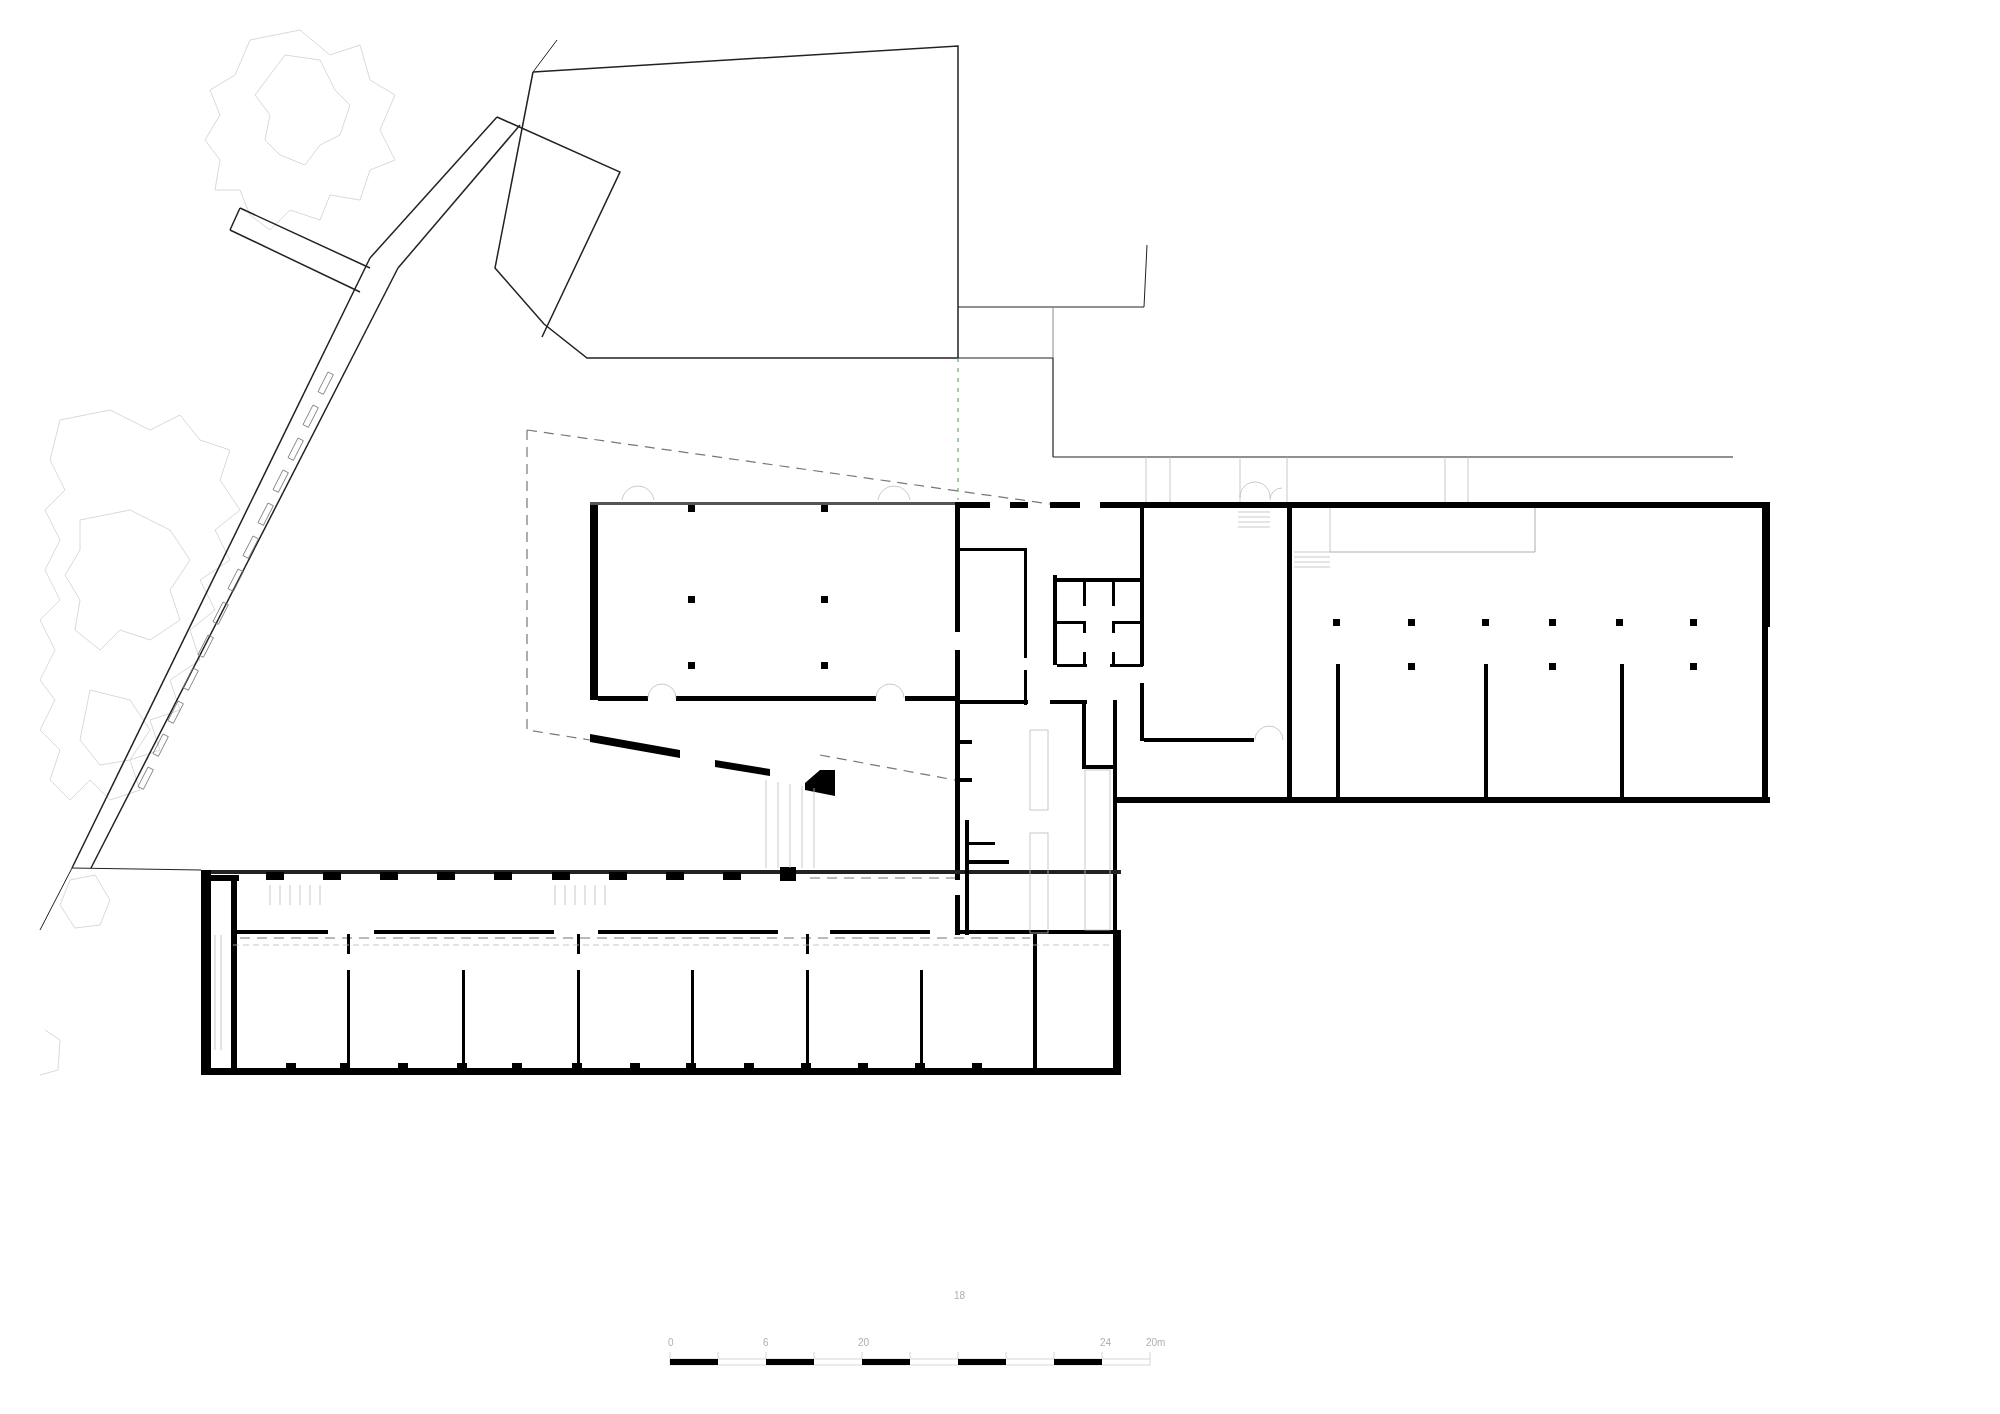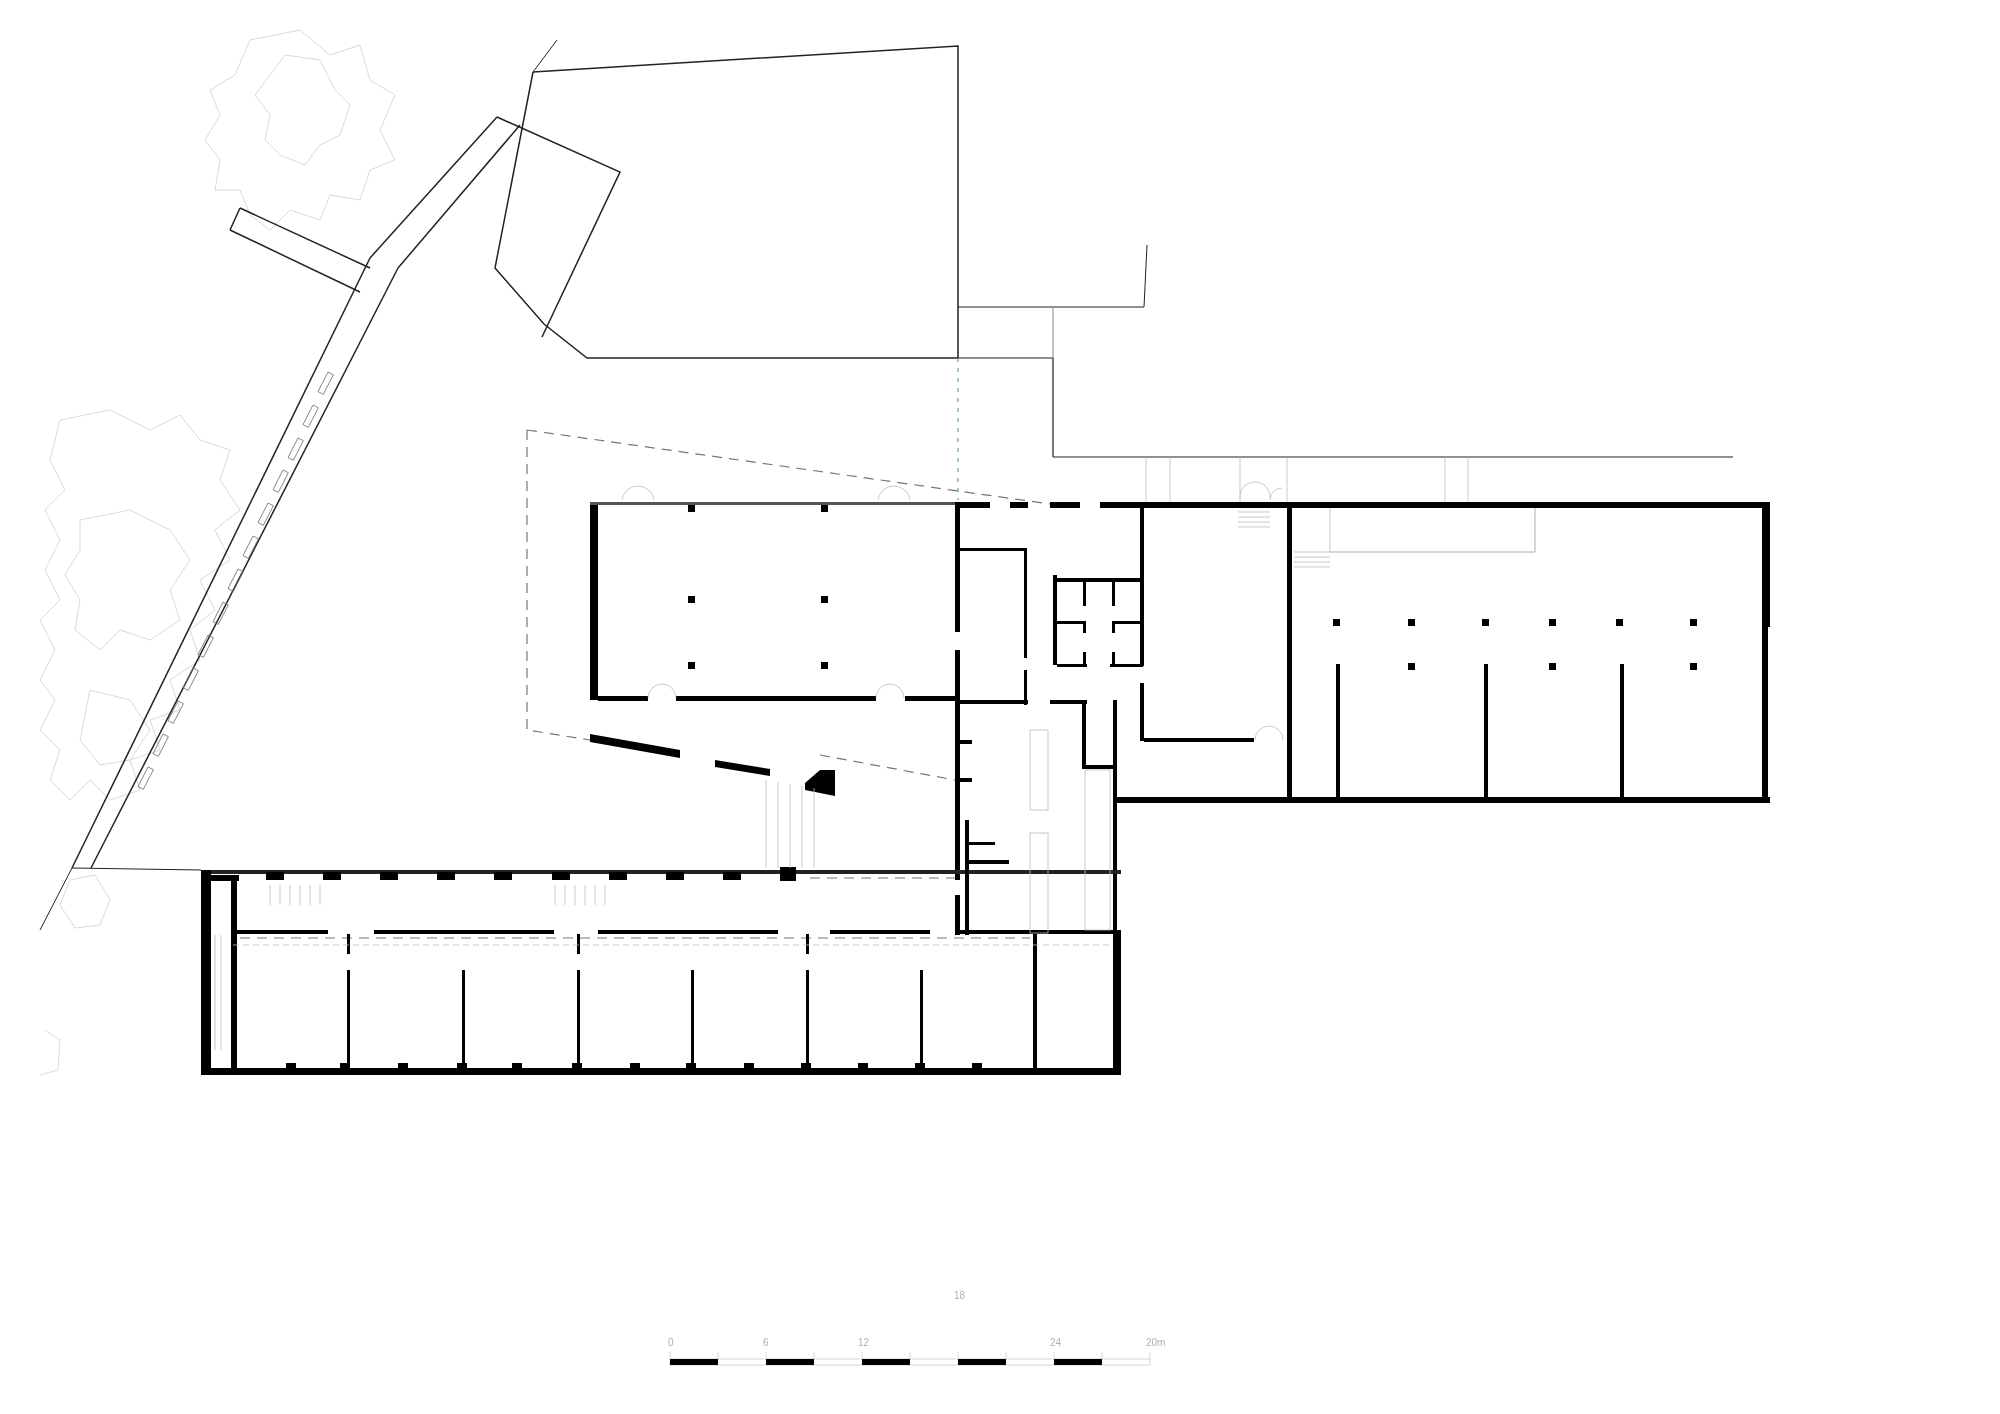--- a/index.html
+++ b/index.html
@@ -275,17 +275,17 @@
           <line x1="1006" y1="1352" x2="1006" y2="1359"></line>
       <line x1="1054" y1="1352" x2="1054" y2="1359"></line>
           <line x1="1102" y1="1352" x2="1102" y2="1359"></line>
       <line x1="1150" y1="1352" x2="1150" y2="1359"></line>
     </g>
   </g>
 </svg>
 
 <span class="scale-label" style="left:668px;top:1337px;">0</span>
 <span class="scale-label" style="left:763px;top:1337px;">6</span>
-<span class="scale-label" style="left:858px;top:1337px;">12</span>
+<span class="scale-label" style="left:858px;top:1337px;">20</span>
 <span class="scale-label" style="left:954px;top:1290px;">18</span>
-<span class="scale-label" style="left:1050px;top:1337px;">24</span>
+<span class="scale-label" style="left:1100px;top:1337px;">24</span>
 <span class="scale-label" style="left:1146px;top:1337px;">20m</span>
 </div>
 
 </body></html>

